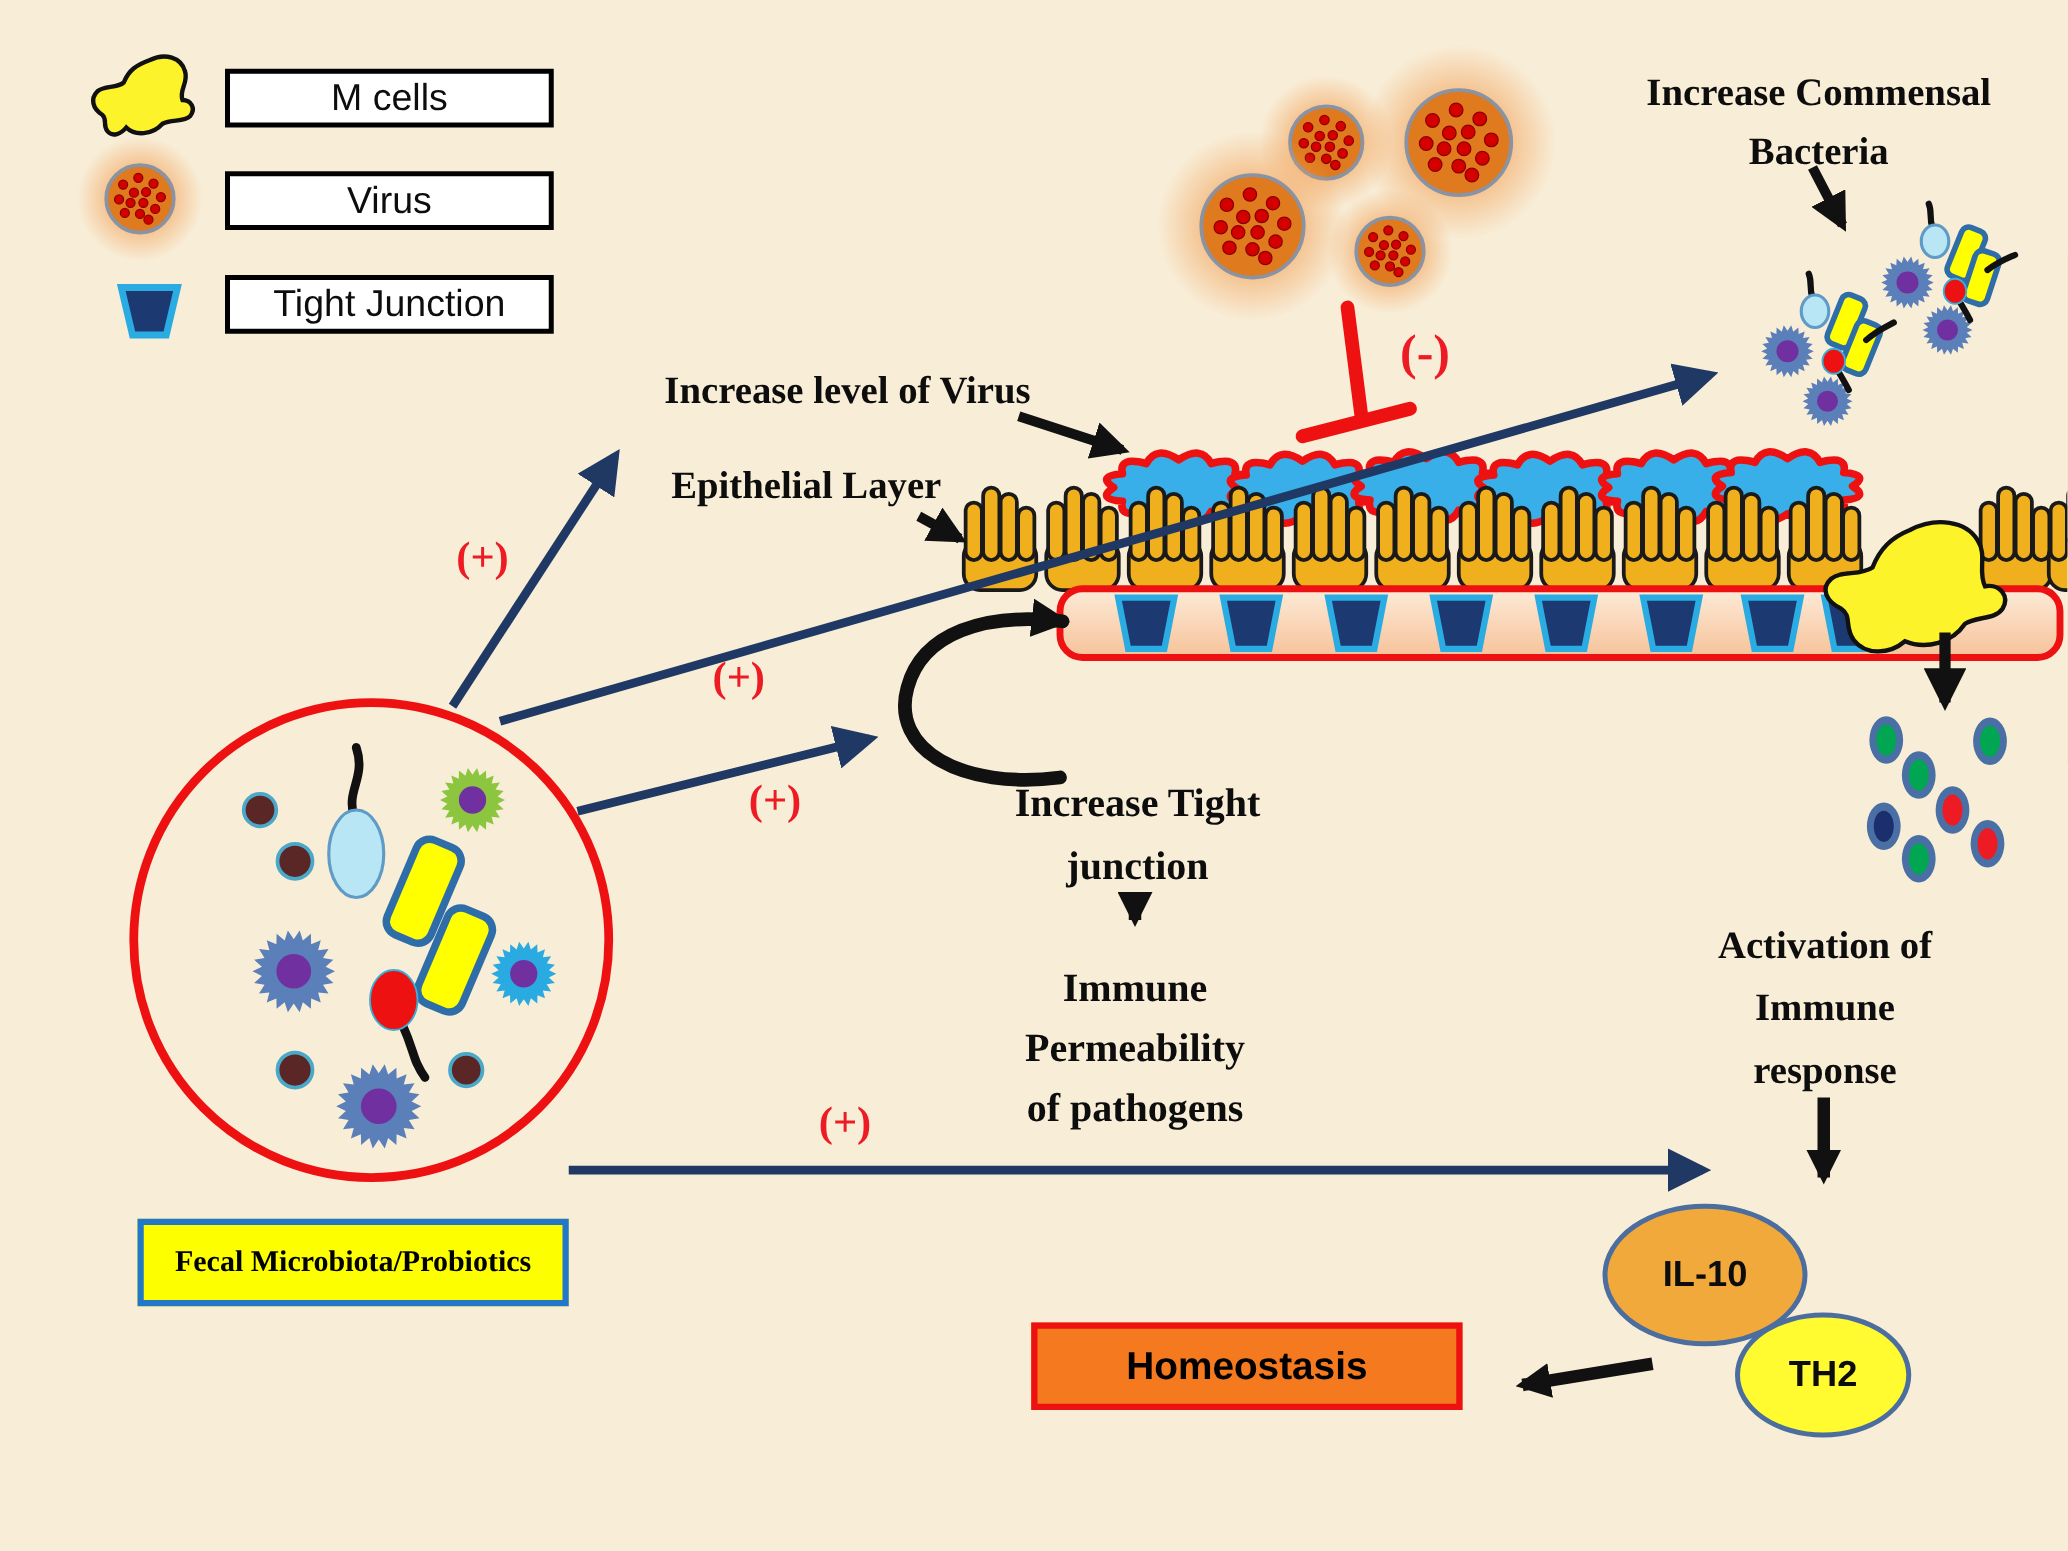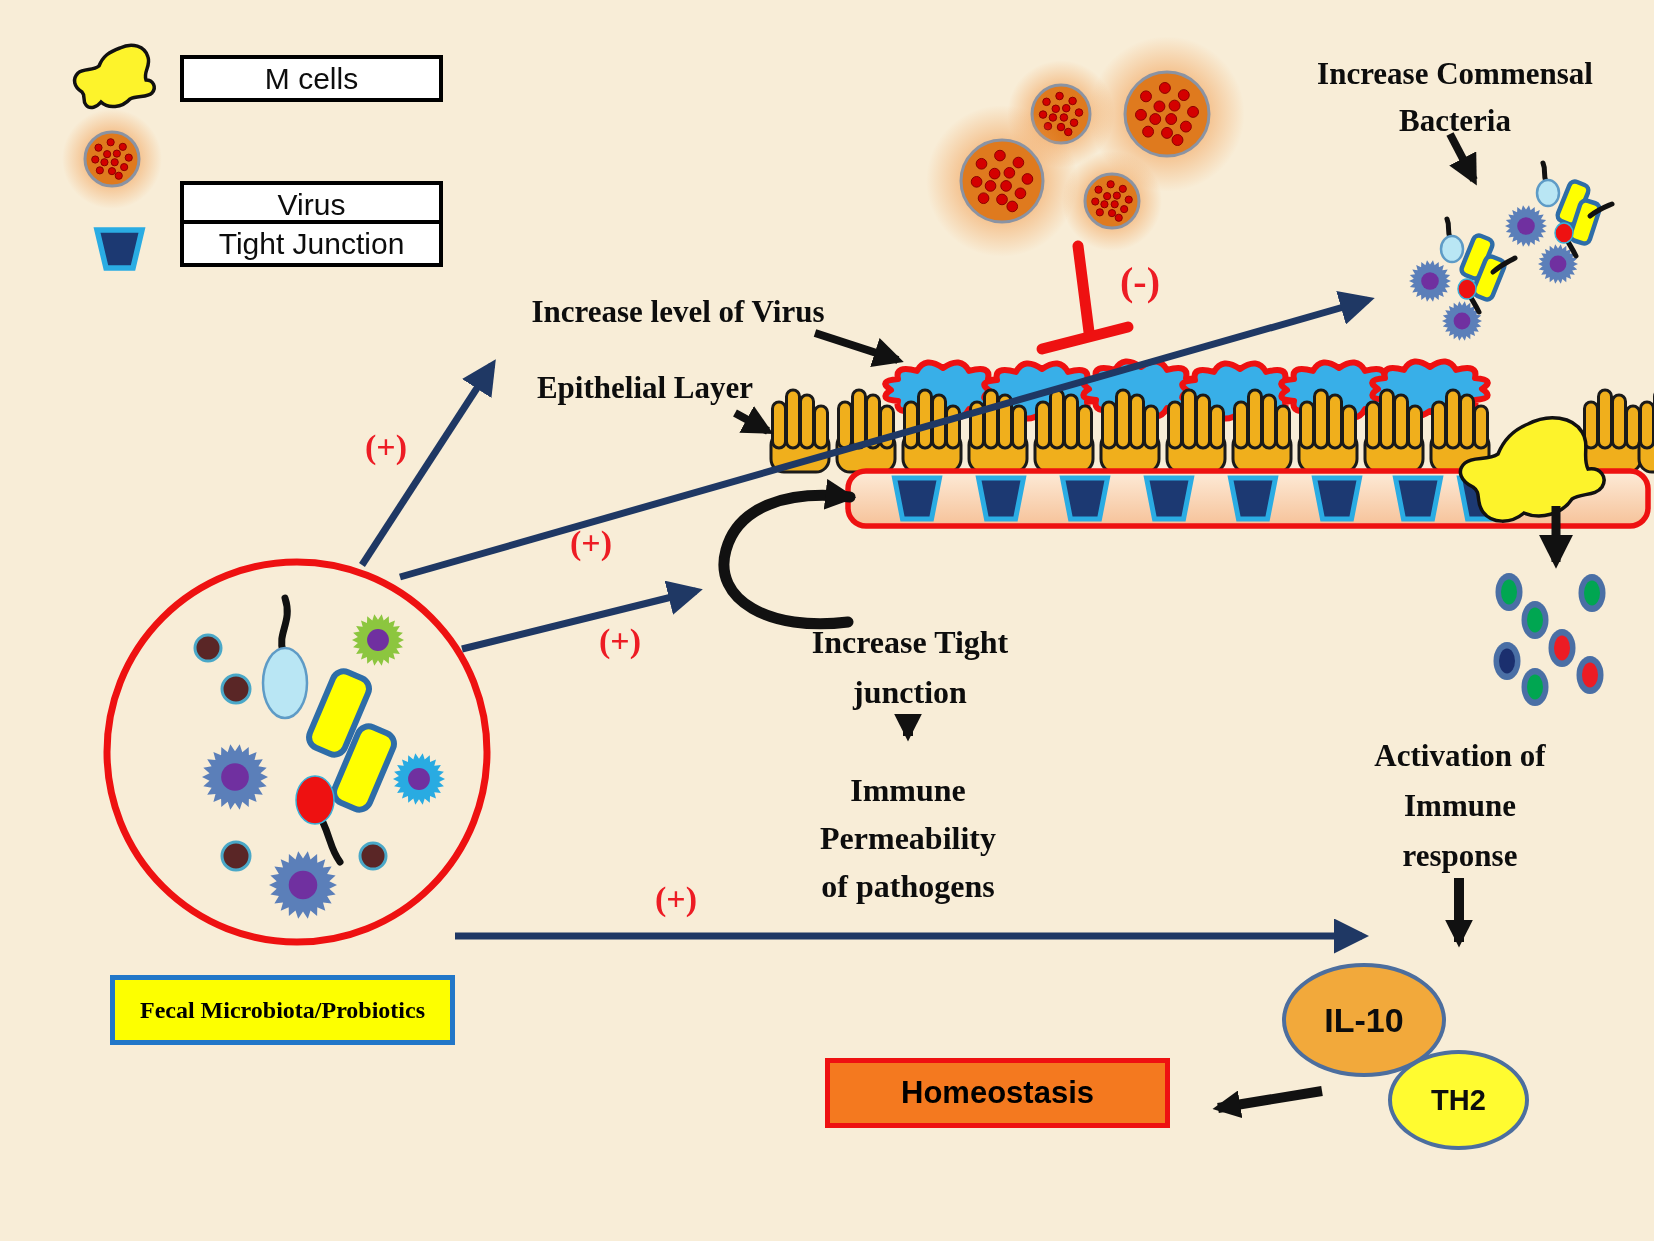--- a/index.html
+++ b/index.html
@@ -383,21 +383,21 @@
           <ellipse cx="1564" cy="233" rx="9" ry="10" fill="#ee1111" stroke="#3ab0d8" stroke-width="1.5"></ellipse>
         </g>
       </g>
   </svg>
 
   <div class="overlay">
 
     <div class="legend-box" style="top:55px;">
       <span>M cells</span>
     </div>
-    <div class="legend-box" style="top:137px;margin-top:44px;">
+    <div class="legend-box" style="top:137px;">
       <span>Virus</span>
     </div>
     <div class="legend-box" style="top:220px;">
       <span>Tight Junction</span>
     </div>
 
     <div class="lbl serif" style="left:1270px;top:50px;width:370px;font-size:31px;line-height:47px;">
       <div>Increase Commensal</div>
       <div>Bacteria</div>
     </div>
@@ -429,17 +429,17 @@
     <span class="sign" style="left:636px;top:880px;font-size:34px;color:#ed1c24;">(+)</span>
     <span class="sign" style="left:1100px;top:258px;font-size:40px;color:#ed1c24;">(-)</span>
 
     <div class="big-box serif" style="left:110px;top:975px;width:335px;height:60px;background:#fdff00;
          border:5px solid #2277c8;font-weight:bold;font-size:24px;">Fecal Microbiota/Probiotics</div>
 
     <div class="big-box sans" style="left:825px;top:1058px;width:335px;height:60px;background:#f4791f;
          border:5px solid #ee1111;font-weight:bold;font-size:31px;">Homeostasis</div>
 
     <div class="cell-ellipse" style="left:1282px;top:963px;width:156px;height:106px;background:#f2a93b;
-         border:4px solid #4c6e9e;font-size:34px;">IL-10</div>
+         border:4px solid #4c6e9e;font-size:29px;">IL-10</div>
     <div class="cell-ellipse" style="left:1388px;top:1050px;width:133px;height:92px;background:#fffb30;
          border:4px solid #4c6e9e;font-size:29px;">TH2</div>
   </div>
 </div>
 
 </body></html>

